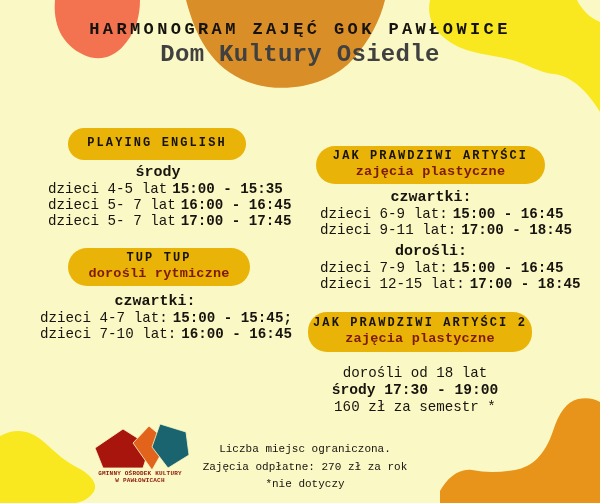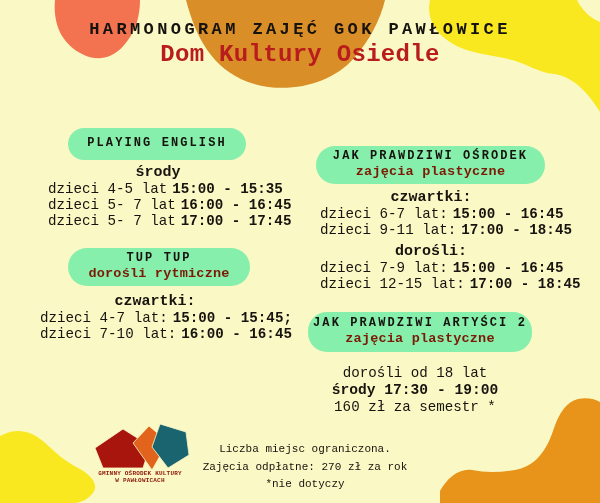--- a/index.html
+++ b/index.html
@@ -13,25 +13,25 @@
   .abs { position:absolute; }
   .center { text-align:center; }
 
   .title {
     left:0; top:20px; width:600px; text-align:center;
     font-size:17px; font-weight:bold; letter-spacing:3.4px; color:#16130F;
     white-space:nowrap;
   }
   .subtitle {
     left:0; top:41px; width:600px; text-align:center;
-    font-size:24px; font-weight:bold; letter-spacing:0.3px; color:#b91c1c;
+    font-size:24px; font-weight:bold; letter-spacing:0.3px; color:#404040;
   }
 
   .pill {
-    position:absolute; background:#86efac; border-radius:19px;
+    position:absolute; background:#eab308; border-radius:19px;
     display:flex; flex-direction:column; align-items:center; justify-content:center;
     line-height:1.15;
   }
   .pill .ptitle { font-size:12px; font-weight:bold; letter-spacing:2.1px; color:#17130E; white-space:nowrap; }
   .pill .psub   { font-size:13.5px; font-weight:bold; color:#7D1A06; letter-spacing:0.2px; white-space:nowrap; }
 
   .sched { line-height:16px; }
   .day  { font-size:15px; font-weight:bold; }
   .row  { font-size:14.2px; white-space:nowrap; }
   .row .time { font-weight:bold; margin-left:5px; }
@@ -76,26 +76,26 @@
     <div class="ptitle">TUP TUP</div>
     <div class="psub">dorośli rytmiczne</div>
   </div>
   <div class="abs sched center" style="left:40px; top:294px; width:230px;">
     <div class="day">czwartki:</div>
     <div class="row"><span>dzieci 4-7 lat:</span><span class="time">15:00 - 15:45;</span></div>
     <div class="row"><span>dzieci 7-10 lat:</span><span class="time">16:00 - 16:45</span></div>
   </div>
 
   <div class="pill" style="left:316px; top:146px; width:229px; height:38px;">
-    <div class="ptitle">JAK PRAWDZIWI OŚRODEK</div>
+    <div class="ptitle">JAK PRAWDZIWI ARTYŚCI</div>
     <div class="psub">zajęcia plastyczne</div>
   </div>
   <div class="abs sched center" style="left:320px; top:190px; width:222px;">
     <div class="day">czwartki:</div>
-    <div class="row"><span>dzieci 6-7 lat:</span><span class="time">15:00 - 16:45</span></div>
+    <div class="row"><span>dzieci 6-9 lat:</span><span class="time">15:00 - 16:45</span></div>
     <div class="row"><span>dzieci 9-11 lat:</span><span class="time">17:00 - 18:45</span></div>
   </div>
   <div class="abs sched center" style="left:320px; top:244px; width:222px;">
     <div class="day">dorośli:</div>
     <div class="row"><span>dzieci 7-9 lat:</span><span class="time">15:00 - 16:45</span></div>
     <div class="row"><span>dzieci 12-15 lat:</span><span class="time">17:00 - 18:45</span></div>
   </div>
 
   <div class="pill" style="left:308px; top:312px; width:224px; height:40px;">
     <div class="ptitle">JAK PRAWDZIWI ARTYŚCI 2</div>

